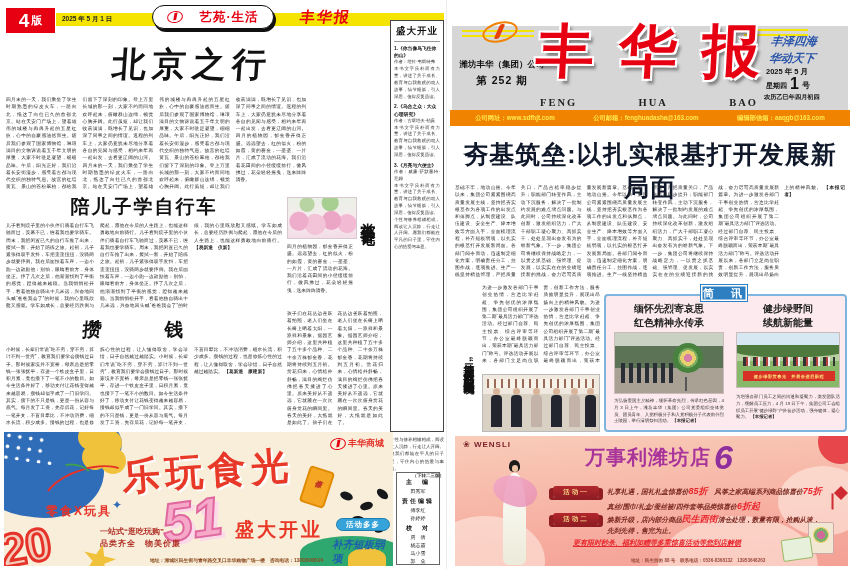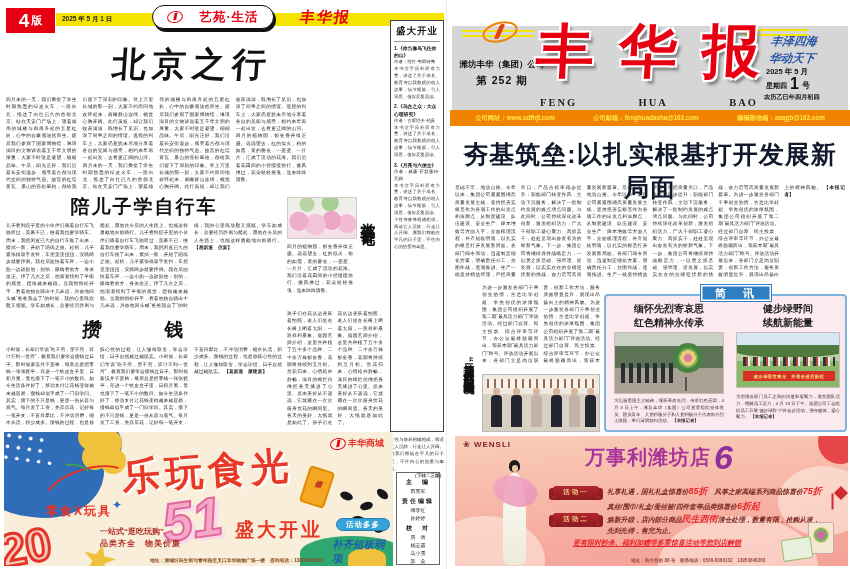--- a/index.html
+++ b/index.html
@@ -102,21 +102,21 @@
   .rp-headline{left:455px;top:138px;width:390px;text-align:center;font-size:25px;font-weight:bold;color:#0f172a;letter-spacing:1px}
 
   .vital-title{left:451px;top:282px;width:25px;height:166px;font-size:11px;font-weight:bold;letter-spacing:.5px;text-align:center}
   .award-photo{left:482px;top:374px;width:118px;height:58px;border:1px solid #bbb;overflow:hidden;background:linear-gradient(#efe9df 0 34%,#d9d2c4 34%)}
   .award-photo .banner{position:absolute;left:4px;top:4px;right:4px;height:9px;background:#f7f3e8;background-image:repeating-linear-gradient(90deg,#9a6a5a 0 2px,transparent 2px 7px)}
   .fig{position:absolute;bottom:4px;width:11px;height:32px;background:#23262e;border-radius:4px 4px 0 0}
   .fig::before{content:"";position:absolute;top:-7px;left:2px;width:7px;height:7px;border-radius:50%;background:#d8b49a}
   .fig.lite{background:#c2b2a8}
 
   .briefs-box{left:604px;top:294px;width:243px;height:138px;background:#fdeaee;border:2px solid #7fb4de;border-radius:4px}
-  .briefs-label{left:700px;top:284px;width:72px;height:18px;background:#2e7fc1;box-shadow:inset 0 0 0 1.5px #fff;border:1px solid #2e7fc1;color:#fff;font-size:11px;font-weight:bold;display:flex;align-items:center;justify-content:center;letter-spacing:3px}
+  .briefs-label{left:700px;top:284px;width:48px;height:18px;background:#2e7fc1;box-shadow:inset 0 0 0 1.5px #fff;border:1px solid #2e7fc1;color:#fff;font-size:11px;font-weight:bold;display:flex;align-items:center;justify-content:center;letter-spacing:3px}
   .brief-t{font-size:10px;font-weight:bold;text-align:center;line-height:1.35;color:#222}
   .wreath-photo{left:614px;top:332px;width:110px;height:62px;border:1px solid #cbb;overflow:hidden;background:linear-gradient(#c9d2c2 0 22%,#5d7355 22% 58%,#a9a294 58%)}
   .wreath{position:absolute;left:58px;top:10px;width:30px;height:30px;border:5px solid #47823f;border-radius:50%;background:radial-gradient(#d77fa6 0 30%,#e8d06e 30% 55%,#7fae62 55%)}
   .wreath-leg{position:absolute;left:70px;top:44px;width:1.5px;height:14px;background:#555}
   .crowd{position:absolute;left:6px;top:30px;width:52px;height:20px;background-image:repeating-linear-gradient(90deg,#2a2e36 0 4px,transparent 4px 8px)}
   .walk-photo{left:736px;top:332px;width:104px;height:56px;border:1px solid #cbb;overflow:hidden;background:linear-gradient(#d8e8f2 0 32%,#b5cf9f 32% 52%,#8ab86a 52%)}
   .treeline{position:absolute;left:0;top:12px;width:104px;height:12px;background:#4f7a3e;border-radius:0 0 40% 40%}
   .people{position:absolute;left:6px;top:24px;width:92px;height:9px;background-image:repeating-linear-gradient(90deg,#333 0 3px,#b5443c 3px 5px,#eee 5px 7px,transparent 7px 10px)}
   .walk-banner{position:absolute;left:6px;bottom:6px;width:92px;height:10px;background:#d93025;color:#ffe27a;font-size:4.2px;font-weight:bold;display:flex;align-items:center;justify-content:center;letter-spacing:.5px}
   .brief-cap{font-size:4.4px;line-height:1.55;text-align:justify;color:#333;overflow:hidden}

